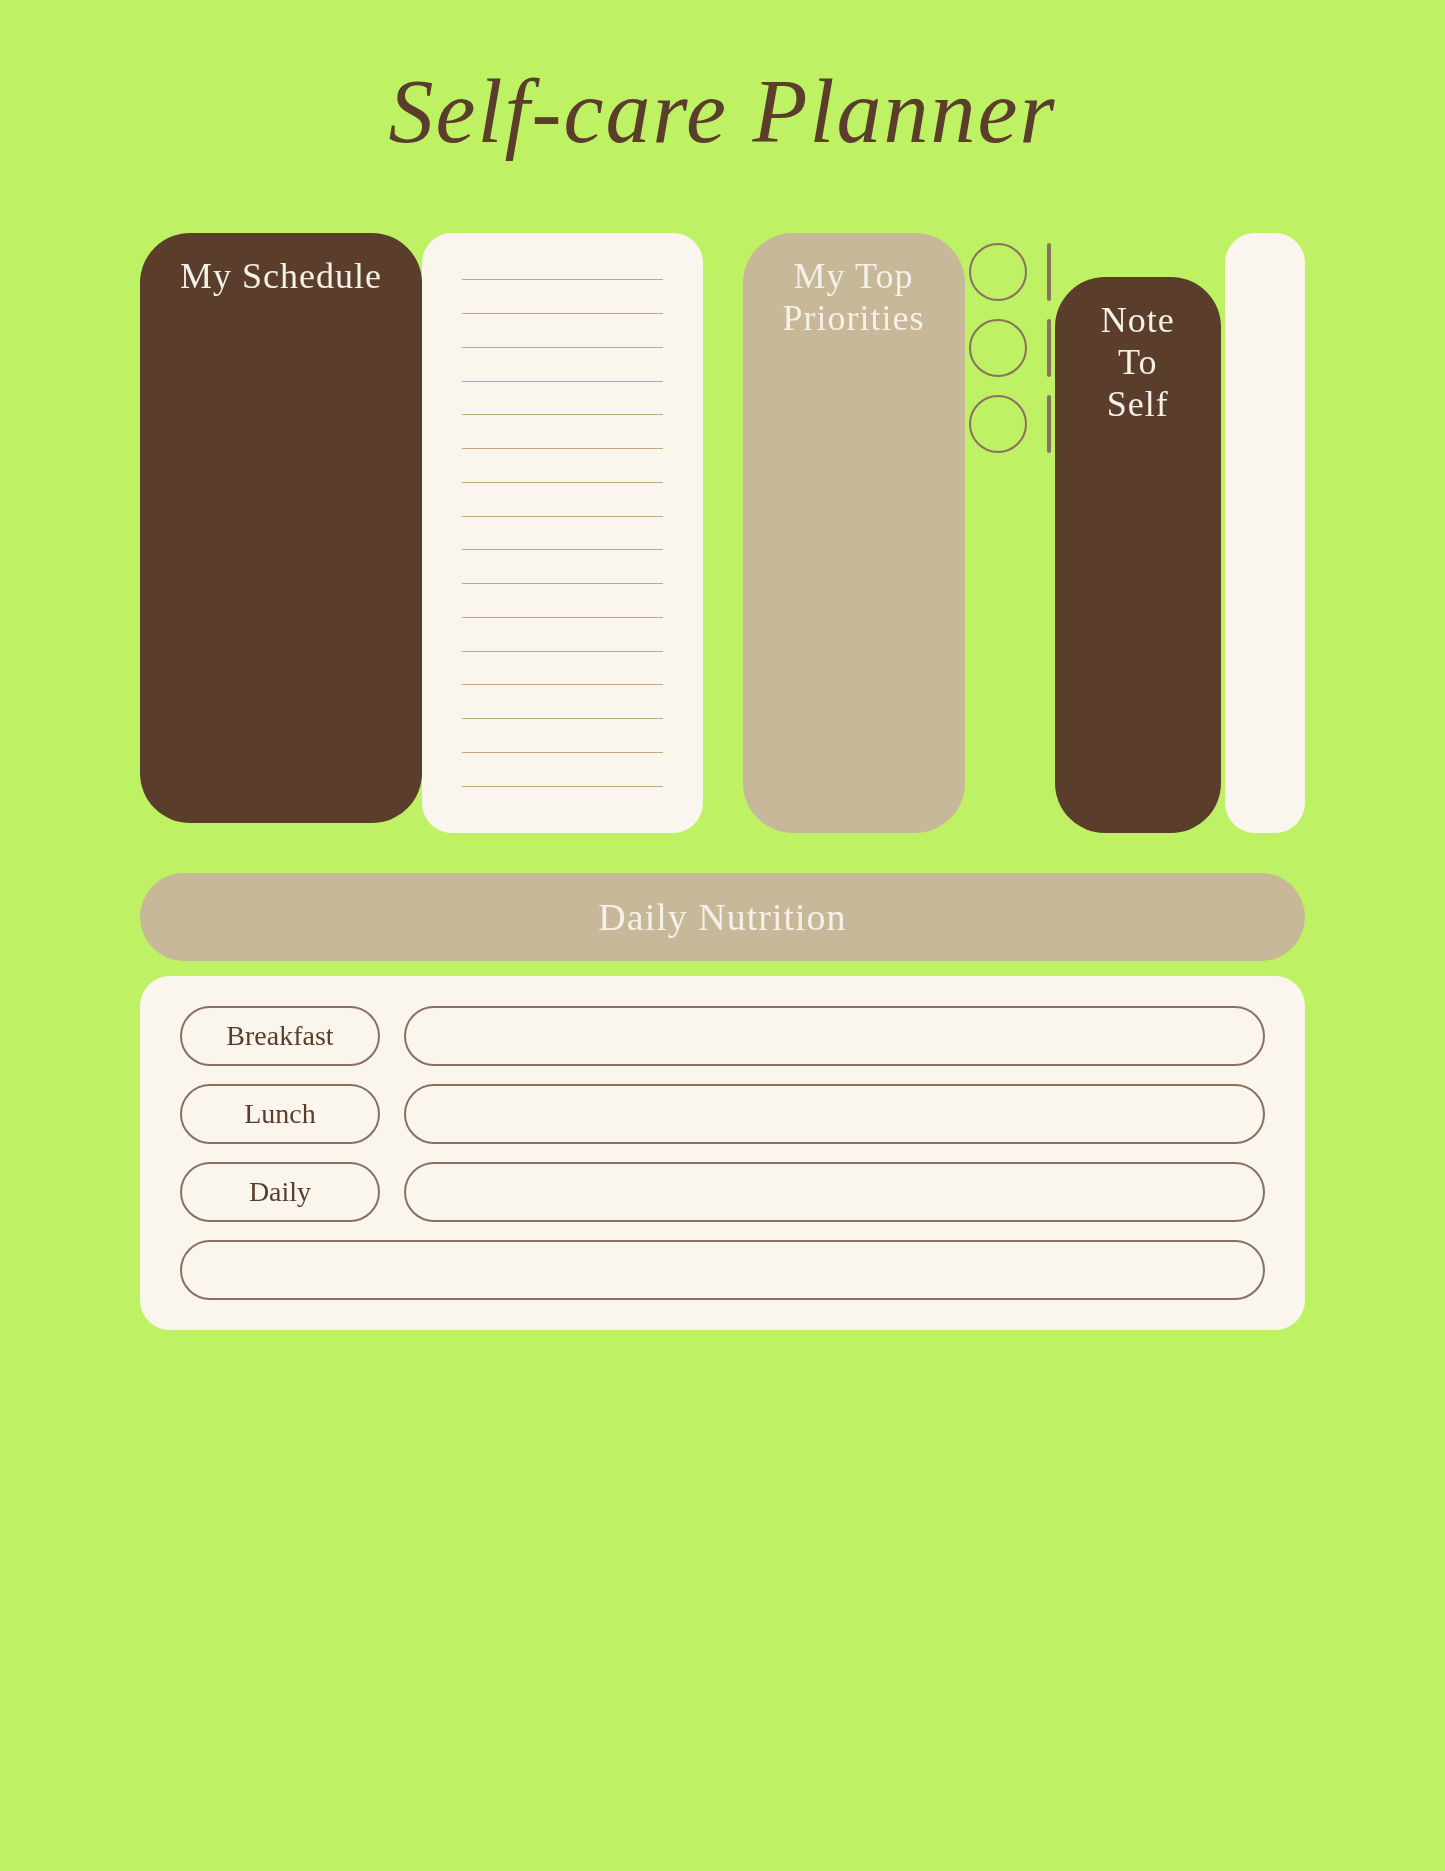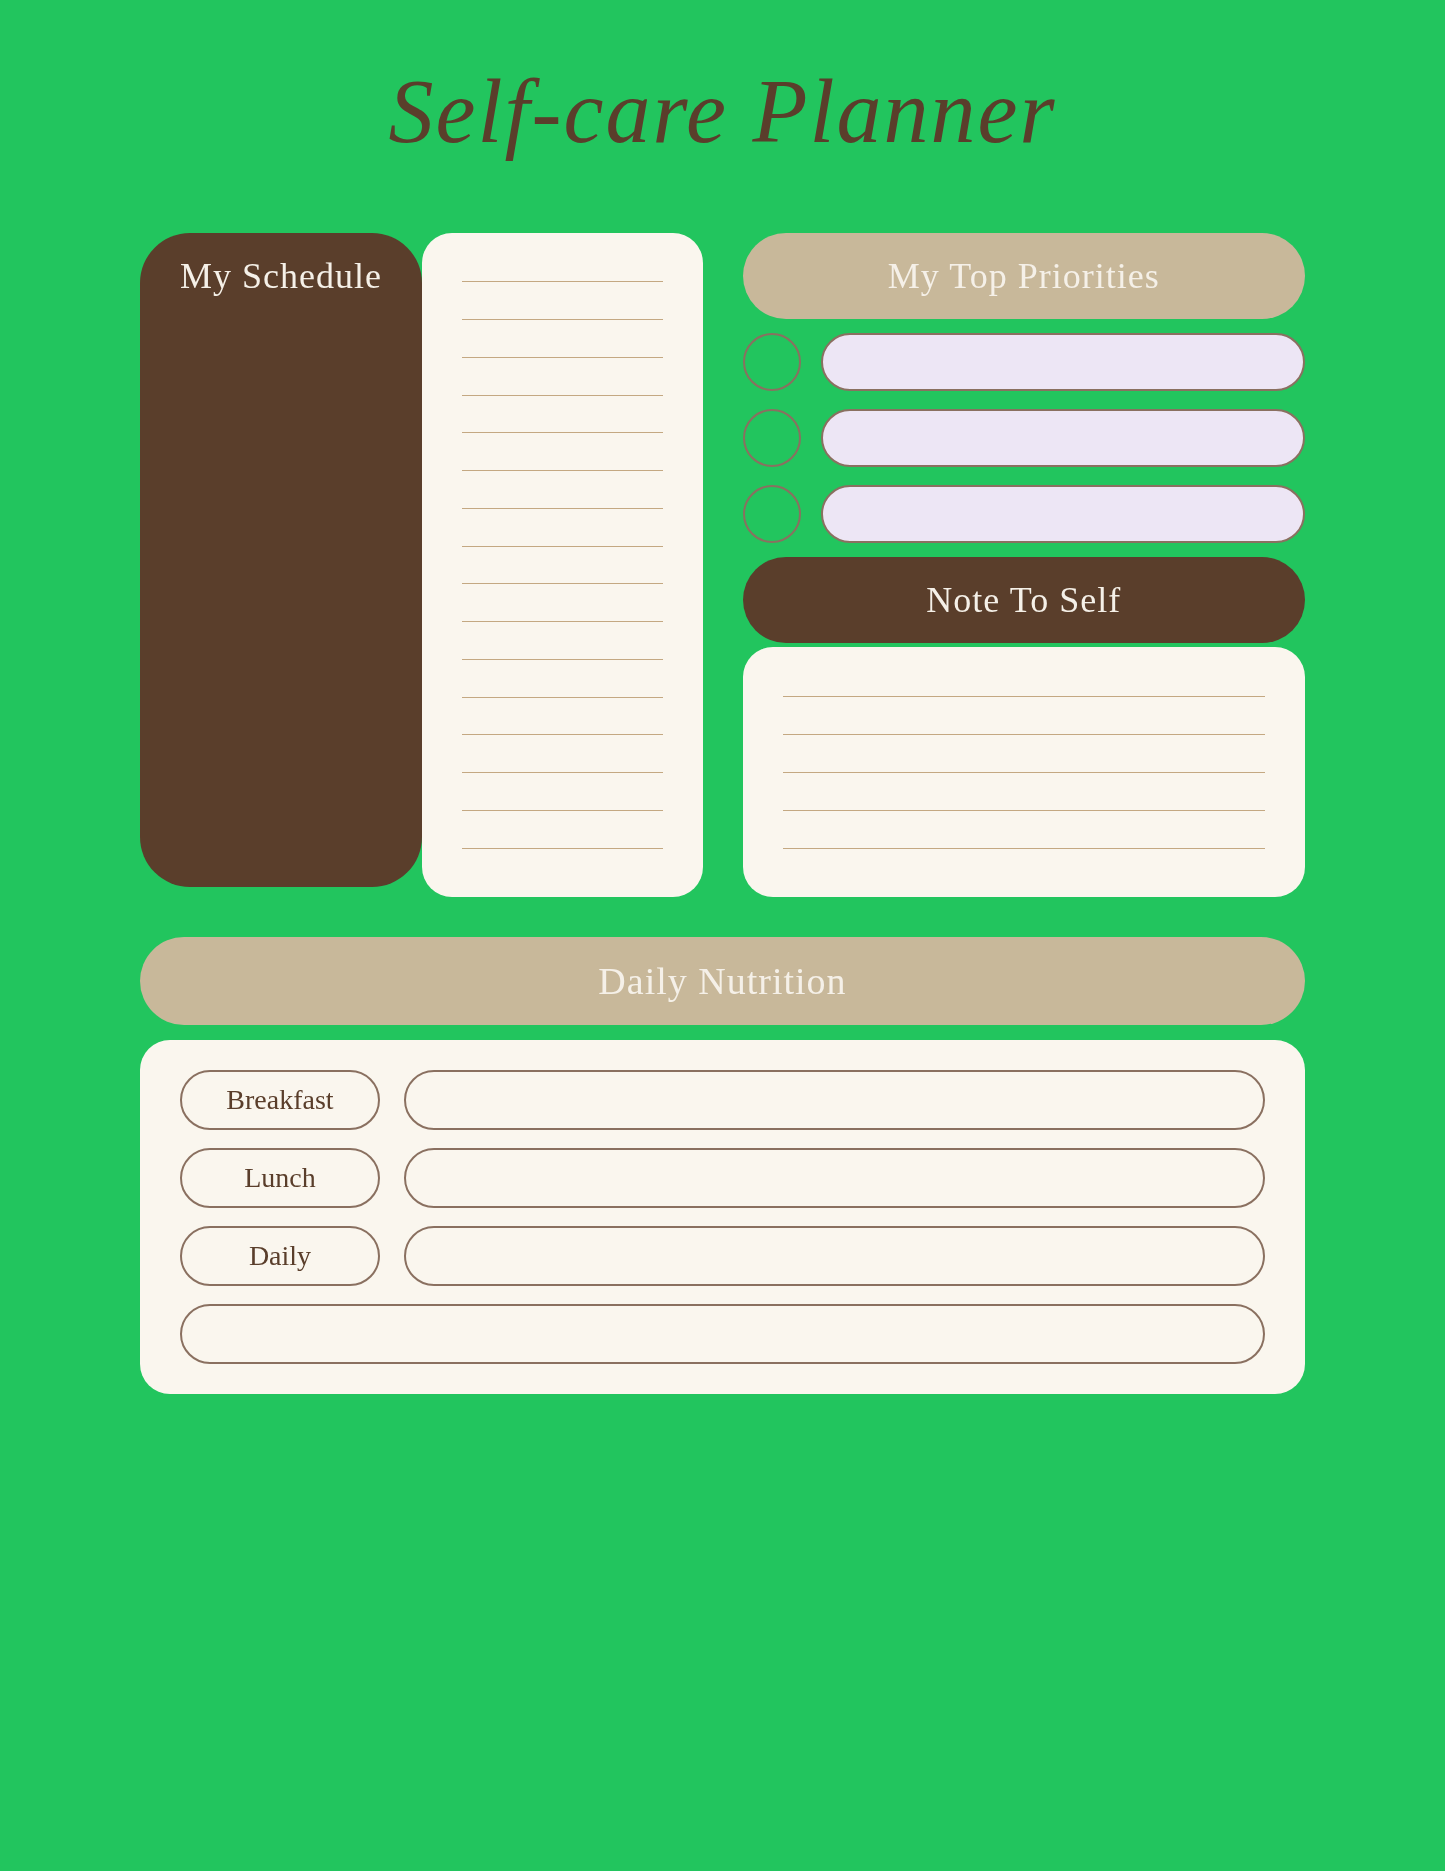--- a/index.html
+++ b/index.html
@@ -13,21 +13,21 @@
       display: flex;
       justify-content: center;
       align-items: flex-start;
       min-height: 100vh;
       font-family: 'Georgia', serif;
     }
 
     .page {
       width: 1445px;
       min-height: 1871px;
-      background-color: #22c55e;
+      background-color: #bef264;
       padding: 60px 140px 80px 140px;
       display: flex;
       flex-direction: column;
       align-items: center;
     }
 
     .title {
       font-size: 90px;
       color: #5a3e2b;
       font-family: 'Georgia', cursive;
@@ -86,21 +86,21 @@
     .schedule-line {
       border: none;
       border-bottom: 1.5px solid #c4a882;
       margin: 10px 0;
     }
 
     
     .right-section {
       flex: 1;
       display: flex;
-      flex-direction: column;
+      flex-direction: row;
       gap: 4px;
     }
 
     .priorities-header {
       background-color: #c8b89a;
       color: #f5f0e8;
       border-radius: 50px;
       padding: 22px 40px;
       text-align: center;
       font-size: 36px;
@@ -140,20 +140,21 @@
 
     .note-header {
       background-color: #5a3e2b;
       color: #f5f0e8;
       border-radius: 50px;
       padding: 22px 40px;
       text-align: center;
       font-size: 36px;
       font-weight: 500;
       letter-spacing: 1px;
+      margin-top: 44px;
     }
 
     .note-body {
       background-color: #faf6ee;
       border-radius: 30px;
       padding: 30px 40px;
       flex: 1;
       display: flex;
       flex-direction: column;
       justify-content: space-around;

